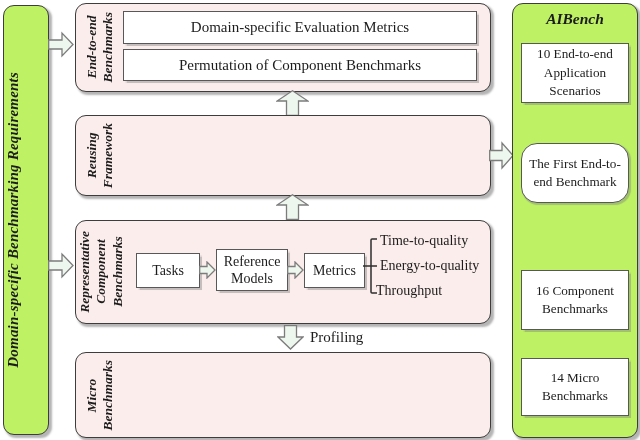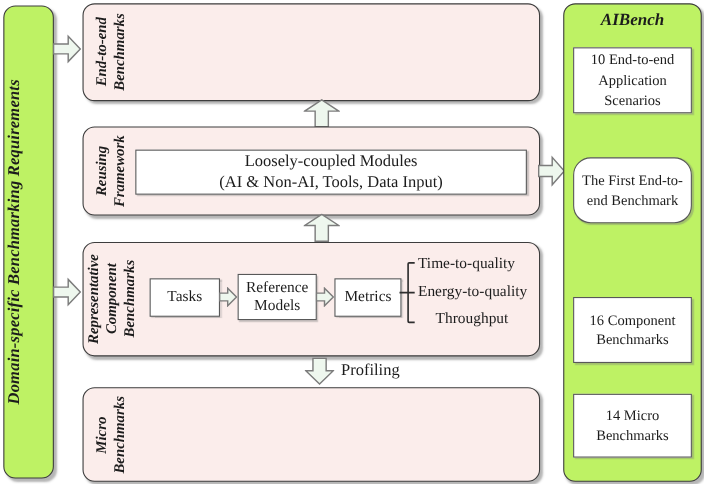--- a/index.html
+++ b/index.html
@@ -62,34 +62,36 @@
 
   <svg class="arrow" style="left:48px;top:252px;" width="26" height="27" viewBox="0 0 26 27">
     <polygon points="0.7,9 14,9 14,2 25,13.5 14,25 14,18 0.7,18"></polygon>
   </svg>
 
   <div class="rounded pinkfill" style="left:75px;top:3px;width:414px;height:87px;">
     <div class="vlabel sec-label" style="width:48px;">
       <span>End-to-end
 Benchmarks</span>
     </div>
+    <div class="wbox t15" style="left:47px;top:7px;width:352px;height:31px;">
+      <span>Domain-specific Evaluation Metrics</span>
+    </div>
+    <div class="wbox t15" style="left:47px;top:45px;width:352px;height:30px;">
+      <span>Permutation of Component Benchmarks</span>
+    </div>
   </div>
 
   <svg class="arrow" style="left:276px;top:90px;" width="33" height="26" viewBox="0 0 33 26">
     <polygon points="16.5,0.8 1,11 10.5,11 10.5,25.3 22.5,25.3 22.5,11 32,11"></polygon>
   </svg>
 
   <div class="rounded pinkfill" style="left:75px;top:115px;width:414px;height:79px;">
     <div class="vlabel sec-label" style="width:48px;">
       <span>Reusing
 Framework</span>
-    </div>
-    <div class="wbox t15" style="left:47px;top:20px;width:354px;height:39px;">
-      <span>Loosely-coupled Modules
-(AI &amp; Non-AI, Tools, Data Input)</span>
     </div>
   </div>
 
   <svg class="arrow" style="left:489px;top:140px;" width="25" height="31" viewBox="0 0 25 31">
     <polygon points="0.7,10.5 13,10.5 13,3 24,15.5 13,28 13,20.5 0.7,20.5"></polygon>
   </svg>
 
   <svg class="arrow" style="left:276px;top:194px;" width="33" height="26" viewBox="0 0 33 26">
     <polygon points="16.5,0.8 1,11 10.5,11 10.5,25.3 22.5,25.3 22.5,11 32,11"></polygon>
   </svg>
@@ -119,21 +121,21 @@
 
     <svg class="bracket" style="position:absolute;left:287px;top:16px;" width="16" height="58" viewBox="0 0 16 58">
       <path d="M0,29 H8 M8,29 H14 M8,3 V55 M8,3 Q8,2 9,2 H14 M8,55 Q8,56 9,56 H14"></path>
     </svg>
     <div class="metric-item" style="left:304px;top:37px;">
       <span>Energy-to-quality</span>
     </div>
     <div class="metric-item" style="left:304px;top:12px;">
       <span>Time-to-quality</span>
     </div>
-    <div class="metric-item" style="left:320px;top:62px;">
+    <div class="metric-item" style="left:300px;top:62px;">
       <span>Throughput</span>
     </div>
   </div>
 
   <svg class="arrow" style="left:277px;top:325px;" width="27" height="25" viewBox="0 0 27 25">
     <polygon points="7.5,0.7 19.5,0.7 19.5,12 26,12 13.5,24 1,12 7.5,12"></polygon>
   </svg>
   <div id="profiling-label" style="left:310px;top:329px;">
     <span>Profiling</span>
   </div>

